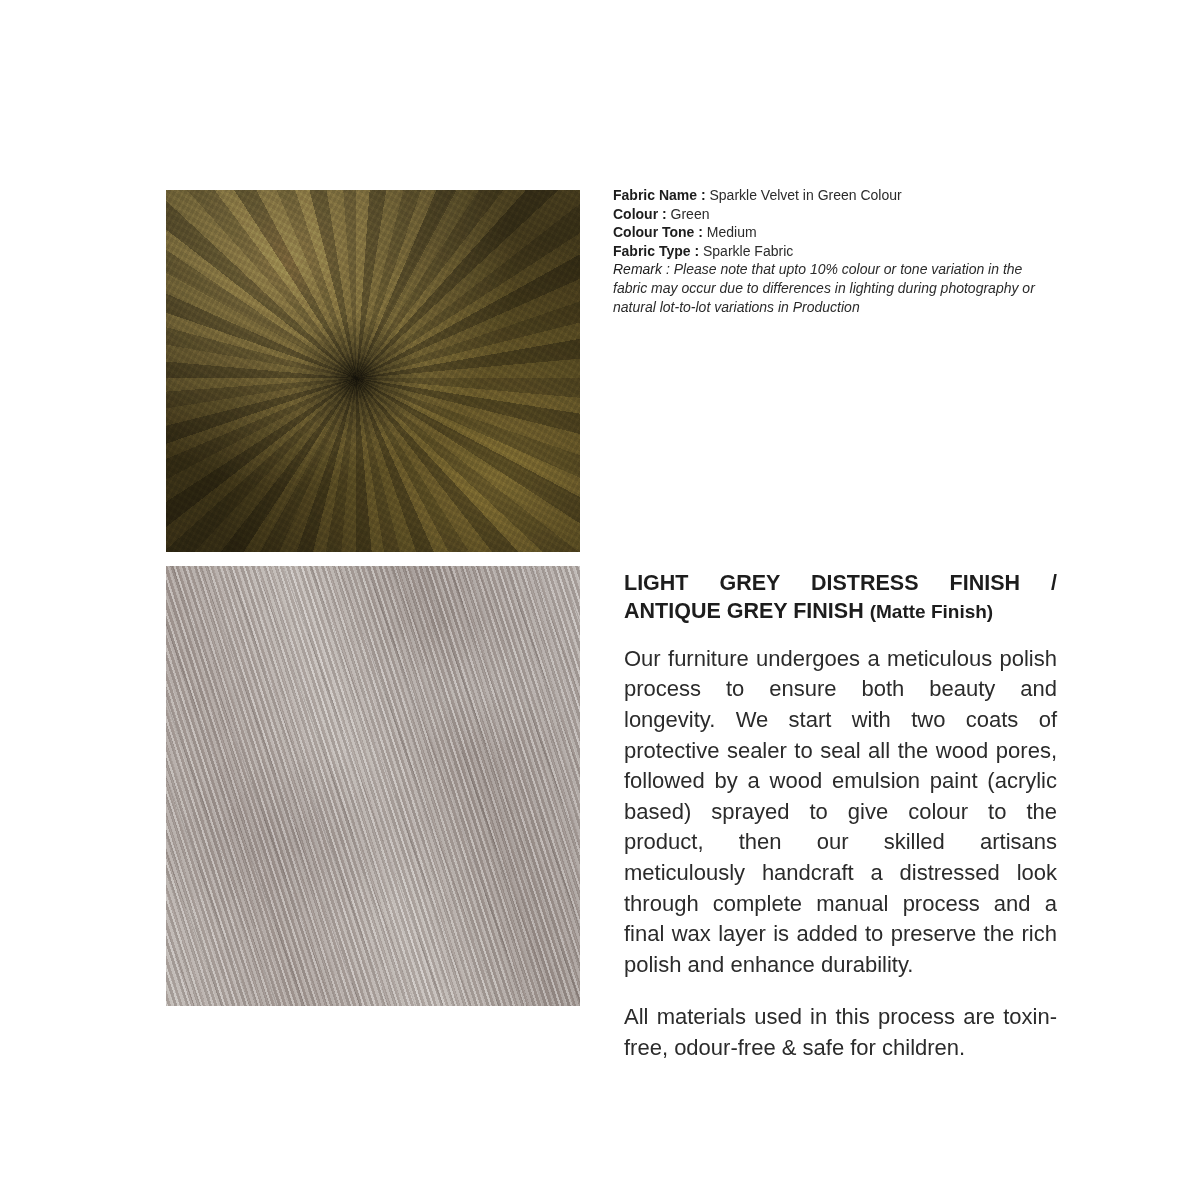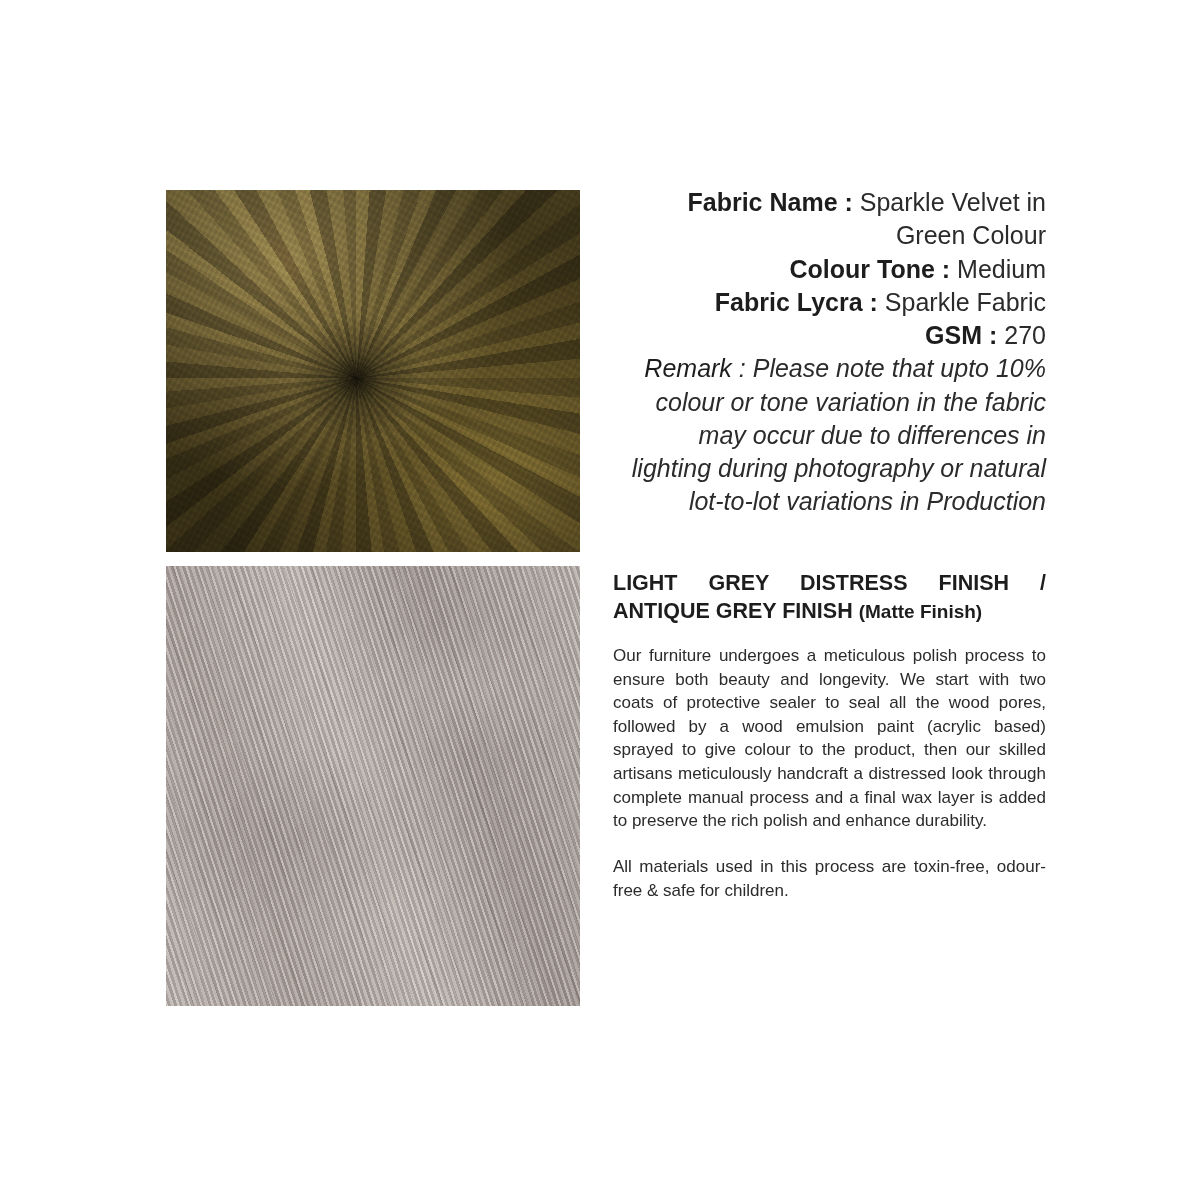--- a/index.html
+++ b/index.html
@@ -58,24 +58,23 @@
       repeating-linear-gradient(118deg, rgba(255,255,255,0.045) 0 2px, rgba(0,0,0,0.05) 2px 5px),
       repeating-linear-gradient(28deg, rgba(255,255,255,0.03) 0 3px, rgba(0,0,0,0.04) 3px 7px);
     mix-blend-mode: overlay;
   }
 
   .fabric-spec {
     position: absolute;
     left: 447px;
     top: -4px;
     width: 433px;
-    font-size: 25px;
+    font-size: 14px;
     line-height: 1.33;
     color: #2b2b2b;
-    text-align: right;
   }
   .fabric-spec .line { margin: 0 0 0px 0; }
   .fabric-spec b { font-weight: bold; color: #1d1d1d; }
   .remark {
     font-style: italic;
     line-height: 1.33;
   }
   .remark b { font-weight: normal; font-style: italic; }
 
   
@@ -113,36 +112,36 @@
     background:
       repeating-linear-gradient(71deg,
         rgba(255,255,255,0.22) 0 1px,
         rgba(0,0,0,0.05) 1px 3px,
         rgba(255,255,255,0.0) 3px 6px);
     mix-blend-mode: soft-light;
   }
 
   .finish-text {
     position: absolute;
-    left: 447px;
+    left: 458px;
     top: 4px;
     width: 433px;
   }
   .finish-heading {
     font-size: 21.5px;
     font-weight: bold;
     line-height: 1.30;
     color: #1d1d1d;
     text-align: justify;
     text-align-last: left;
     margin: 0 0 18px 0;
   }
   .finish-heading .matte { font-weight: bold; font-size: 19px; }
   .finish-para {
-    font-size: 17px;
+    font-size: 22px;
     line-height: 1.39;
     color: #2b2b2b;
     text-align: justify;
     text-align-last: left;
     margin: 0 0 22px 0;
   }
   .finish-para:last-child { margin-bottom: 0; }
 </style>
 </head>
 <body>
@@ -152,32 +151,32 @@
   <div class="row-fabric">
 
     <div class="swatch-velvet"></div>
 
     <div class="fabric-spec">
 
       <div class="line">
         <b>Fabric Name :</b><span> Sparkle Velvet in Green Colour</span>
       </div>
 
+      <div class="line">
+        <b>Colour :</b><span> Green</span>
+      </div>
 
       <div class="line">
         <b>Colour Tone :</b><span> Medium</span>
       </div>
 
       <div class="line">
-        <b>Fabric Lycra :</b><span> Sparkle Fabric</span>
+        <b>Fabric Type :</b><span> Sparkle Fabric</span>
       </div>
 
-      <div class="line">
-        <b>GSM :</b><span> 270</span>
-      </div>
 
 
       <div class="line remark">
         <b>Remark</b><span> : Please note that upto 10% colour or tone variation in the fabric may occur due to differences in lighting during photography or natural lot-to-lot variations in Production</span>
       </div>
 
     </div>
   </div>
 
   <div class="row-finish">

